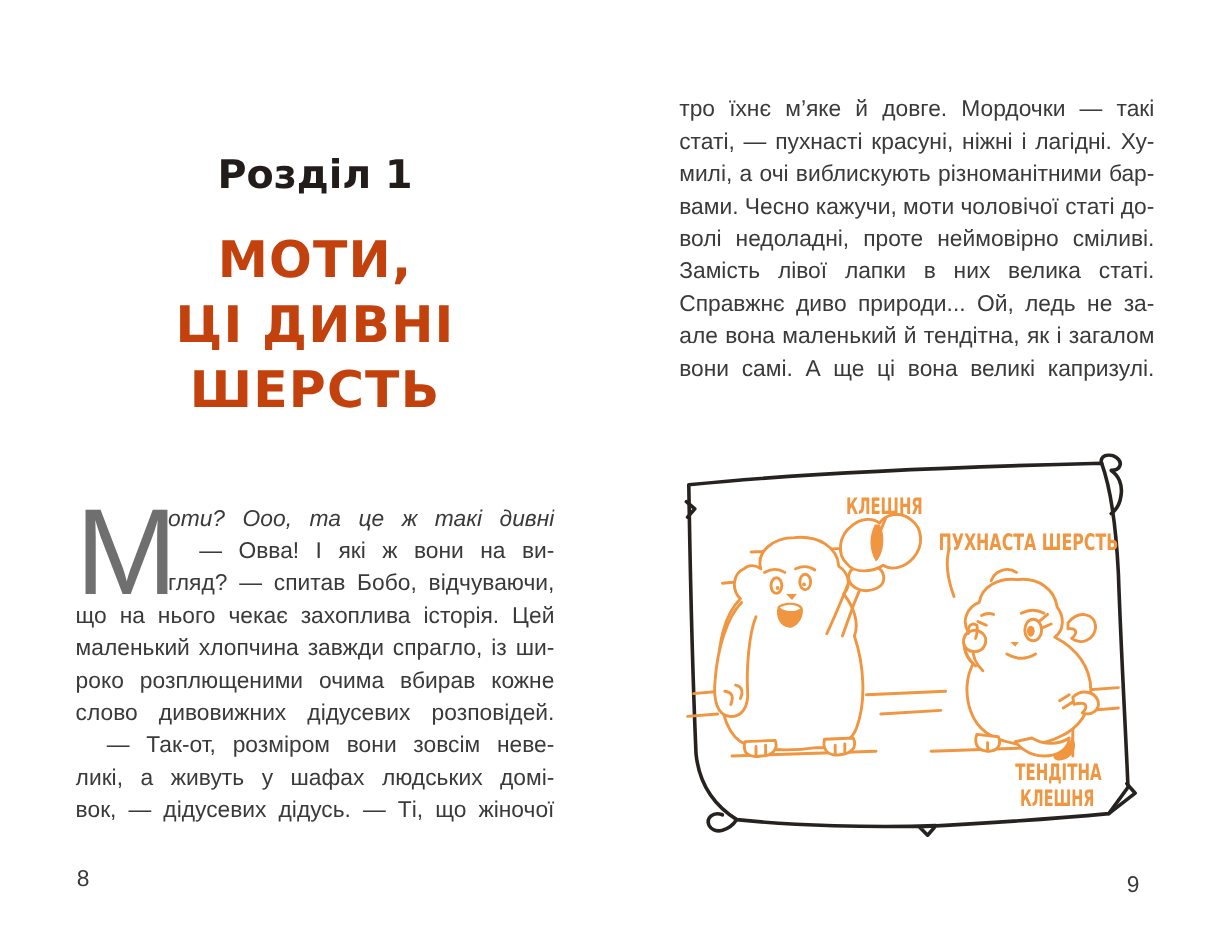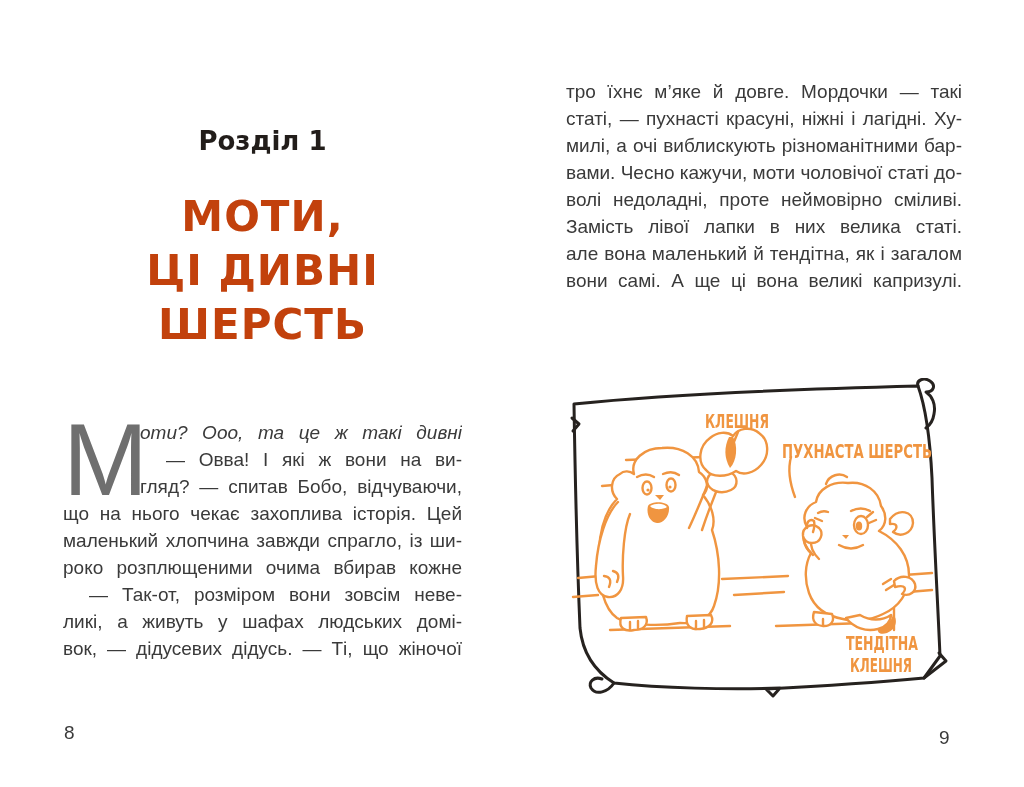--- a/index.html
+++ b/index.html
@@ -1,21 +1,21 @@
 <!DOCTYPE html>
 <html><head>
 <meta charset="utf-8">
 <style>
   html,body{margin:0;padding:0;background:#ffffff;}
   .stage{position:relative;width:1024px;height:787px;background:#ffffff;overflow:hidden;
          font-family:"Liberation Sans","DejaVu Sans",sans-serif;color:#3a3a3a;}
 
   
   .chapter{position:absolute;left:63px;top:126px;width:399px;text-align:center;
-           font-family:"DejaVu Sans",sans-serif;font-weight:bold;font-size:26px;color:#221d1a;}
+           font-family:"DejaVu Sans",sans-serif;font-weight:bold;font-size:33px;color:#221d1a;}
   .title{position:absolute;left:63px;top:190px;width:399px;text-align:center;
          font-family:"DejaVu Sans",sans-serif;font-weight:bold;font-size:42px;line-height:54px;
          letter-spacing:1px;color:#c2410c;}
 
   
   .bodycol{position:absolute;font-size:19px;line-height:27px;color:#3a3a3a;}
   .bodycol.left{left:63px;top:419px;width:399px;}
   .bodycol.right{left:566px;top:78px;width:396px;}
   .line{height:27px;overflow:hidden;text-align:justify;text-align-last:justify;}
   .line.indent{text-indent:26px;}
@@ -51,36 +51,38 @@
     </div>
 
     <div class="bodycol left">
       <span class="dropcap">М</span>
       <div class="line ital">оти? Ооо, та це ж такі дивні істоти...</div>
       <div class="line indent">— Овва! І які ж вони на ви-</div>
       <div class="line">гляд? — спитав Бобо, відчуваючи,</div>
       <div class="line">що на нього чекає захоплива історія. Цей</div>
       <div class="line">маленький хлопчина завжди спрагло, із ши-</div>
       <div class="line">роко розплющеними очима вбирав кожне</div>
+      <div class="line">слово дивовижних дідусевих розповідей.</div>
       <div class="line indent">— Так-от, розміром вони зовсім неве-</div>
       <div class="line">ликі, а живуть у шафах людських домі-</div>
       <div class="line">вок, — дідусевих дідусь. — Ті, що жіночої</div>
     </div>
 
     <div class="pagenum pn-left">8</div>
   </div>
 
   <div>
     <div class="bodycol right">
       <div class="line">тро їхнє м’яке й довге. Мордочки — такі</div>
       <div class="line">статі, — пухнасті красуні, ніжні і лагідні. Ху-</div>
       <div class="line">милі, а очі виблискують різноманітними бар-</div>
       <div class="line">вами. Чесно кажучи, моти чоловічої статі до-</div>
       <div class="line">волі недоладні, проте неймовірно сміливі.</div>
       <div class="line">Замість лівої лапки в них велика статі.</div>
+      <div class="line">Справжнє диво природи... Ой, ледь не за-</div>
       <div class="line">але вона маленький й тендітна, як і загалом</div>
       <div class="line">вони самі. А ще ці вона великі капризулі.</div>
     </div>
 
     <svg class="illus" width="400" height="330" viewBox="0 0 400 330">
 
       <path class="k-fill" d="M 14 26 C 110 16, 240 11, 358 8
                C 366 30, 370 60, 372 100 C 374 160, 378 230, 380 278
                L 364 300
                C 300 306, 244 309, 206 311 L 213 318 L 220 310

